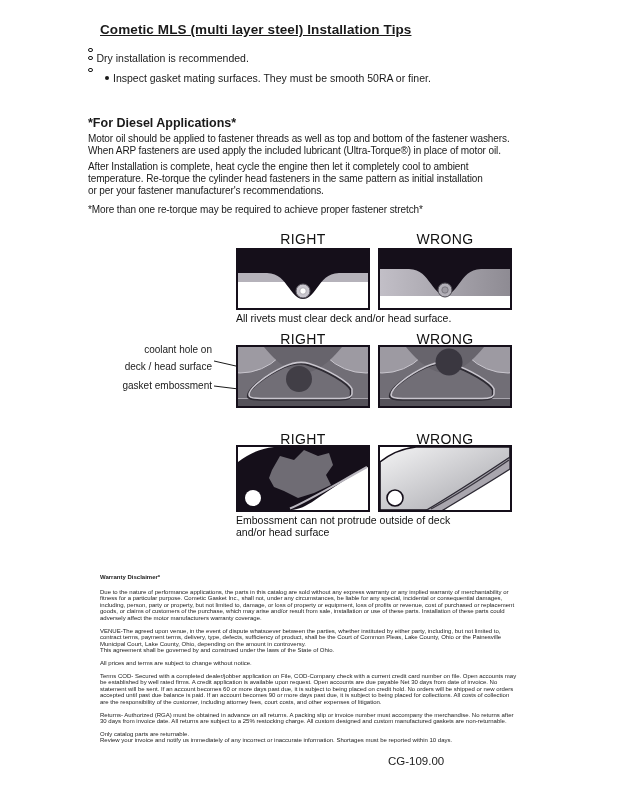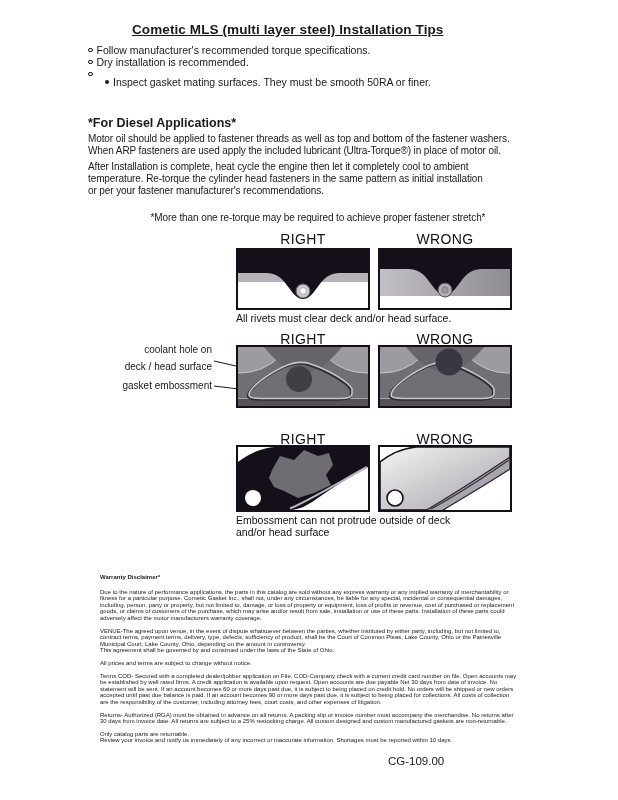--- a/index.html
+++ b/index.html
@@ -1,35 +1,35 @@
 <!DOCTYPE html>
 <html><head>
 <meta charset="utf-8">
 <style>
   * { margin:0; padding:0; box-sizing:border-box; }
   html,body { background:#ffffff; }
   body { font-family:"Liberation Sans","DejaVu Sans",sans-serif; color:#1a1a1a; }
   .page { position:relative; width:618px; height:800px; background:#fff; overflow:hidden; }
 
   .page-title { position:absolute; left:100px; top:22px; font-size:13.5px; font-weight:bold;
-                text-decoration:underline; letter-spacing:0.1px;margin-left:32px; }
+                text-decoration:underline; letter-spacing:0.1px; }
 
   .bullets { position:absolute; left:88px; top:44px; width:445px; font-size:10.5px; line-height:12px; }
   .b-row { display:flex; }
   .b-dot { width:4.5px; height:4.5px; border:1px solid #1a1a1a; border-radius:50%;
            margin:3.5px 4px 0 0; flex:none; }
   .sub { margin-left:17px; }
   .s-dot { width:4px; height:4px; background:#1a1a1a; border-radius:50%; margin:4px 4px 0 0; flex:none; }
 
   .diesel-heading { position:absolute; left:88px; top:116px; font-size:12.5px; font-weight:bold; }
   .para { position:absolute; left:88px; width:460px; font-size:10px; line-height:12px;
           letter-spacing:-0.1px; white-space:pre-line; }
   .para1 { top:133px; }
   .para2 { top:161px; }
-  .note  { top:212px; white-space:normal;text-align:center; }
+  .note  { top:204px; white-space:normal; }
 
   .dg-label { position:absolute; width:134px; text-align:center; font-size:14px;
               letter-spacing:0.4px; color:#111; }
   .dg-img { position:absolute; width:134px; }
   .dg-caption { position:absolute; left:236px; font-size:10.5px; line-height:12px;
                 white-space:pre-line; color:#111; }
 
   .side-label { position:absolute; left:116px; width:96px; text-align:right;
                 font-size:10px; line-height:17px; white-space:pre-line; }
   .lbl-coolant { top:341px; }
@@ -46,21 +46,20 @@
 </head>
 <body>
 
 <div class="page">
 
   <div class="page-title">Cometic MLS (multi layer steel) Installation Tips</div>
 
   <div class="bullets">
     <div class="b-row">
       <span class="b-dot"></span>
-      <span>Follow manufacturer's recommended torque specifications.</span>
     </div>
     <div class="b-row">
       <span class="b-dot"></span>
       <span>Dry installation is recommended.</span>
     </div>
     <div class="b-row">
       <span class="b-dot"></span>
     </div>
     <div class="b-row sub">
       <span class="s-dot"></span>

